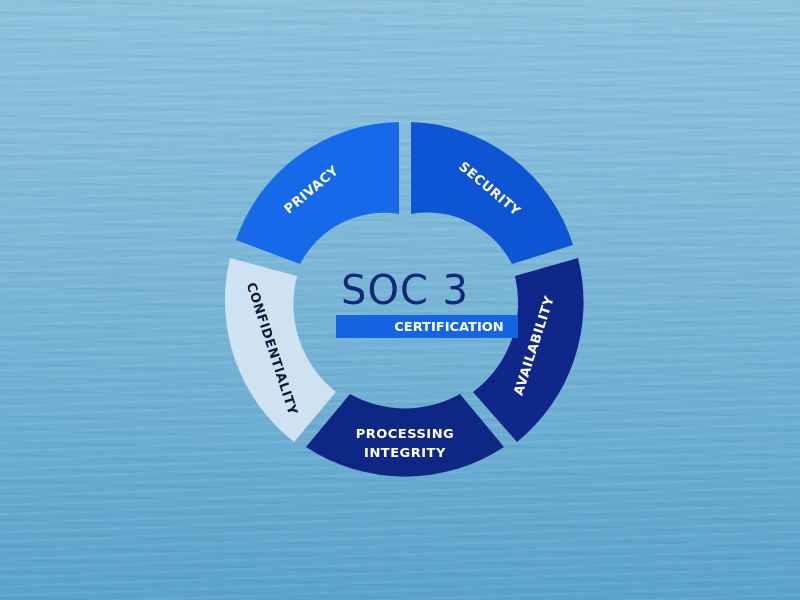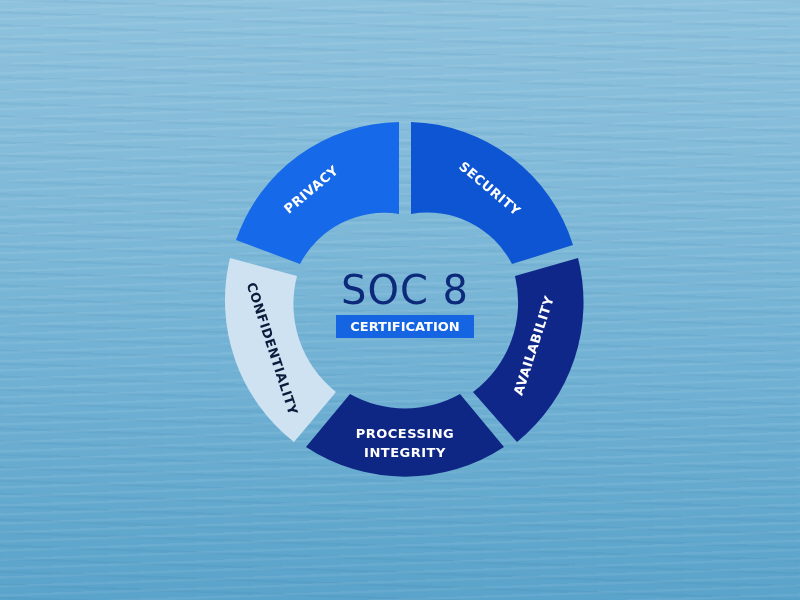--- a/index.html
+++ b/index.html
@@ -9,21 +9,21 @@
         background:
           repeating-linear-gradient(178deg, rgba(255,255,255,0.07) 0px, rgba(255,255,255,0.07) 2px, transparent 3px, transparent 9px),
           repeating-linear-gradient(182deg, rgba(20,90,140,0.06) 0px, rgba(20,90,140,0.06) 2px, transparent 3px, transparent 13px),
           linear-gradient(180deg, #8ec2dd 0%, #7fb9d8 35%, #6fb0d3 65%, #5aa3ca 100%); }
   svg.ring { position:absolute; left:0; top:0; }
   .seg-label { font-family:"DejaVu Sans", sans-serif; font-weight:bold; font-size:13px; letter-spacing:0.5px; }
   .center-title { position:absolute; left:305px; top:266px; width:200px; text-align:center;
                   font-family:"DejaVu Sans", sans-serif; font-size:40px; color:#0d2a7a; letter-spacing:1px; line-height:48px; }
   .center-badge { position:absolute; left:336px; top:315px; width:138px; height:23px;
                   background:#1565e3; color:#ffffff; text-align:center;
-                  font-family:"DejaVu Sans", sans-serif; font-weight:bold; font-size:13px; line-height:23px; }
+                  font-family:"DejaVu Sans", sans-serif; font-weight:bold; font-size:13px; line-height:23px;padding-left:44px; }
 </style>
 </head>
 <body>
 
 <div class="bg"></div>
 
 <svg class="ring" width="800" height="600" viewBox="0 0 800 600">
   <defs>
     <path id="arcPrivacy" d="M 297 250 A 125 125 0 0 1 392 185"></path>
     <path id="arcSecurity" d="M 455 168 A 140 140 0 0 1 530 225"></path>
@@ -40,14 +40,14 @@
   <path d="M 294 442 A 180 180 0 0 1 230 258 L 297 276 A 112 112 0 0 0 336 392 Z" fill="#cfe2f1"></path>
 
   <text class="seg-label" fill="#ffffff" transform="translate(314,193) rotate(-40)" text-anchor="middle">PRIVACY</text>
   <text class="seg-label" fill="#ffffff" transform="translate(487,192) rotate(40)" text-anchor="middle">SECURITY</text>
   <text class="seg-label" fill="#ffffff" transform="translate(538,347) rotate(-72)" text-anchor="middle">AVAILABILITY</text>
   <text class="seg-label" fill="#ffffff" x="405" y="438" text-anchor="middle">PROCESSING</text>
   <text class="seg-label" fill="#ffffff" x="405" y="457" text-anchor="middle">INTEGRITY</text>
   <text class="seg-label" fill="#0a1a3a" transform="translate(268,350) rotate(72)" text-anchor="middle">CONFIDENTIALITY</text>
 </svg>
 
-<div class="center-title">SOC 8</div>
+<div class="center-title">SOC 3</div>
 <div class="center-badge">CERTIFICATION</div>
 
 </body></html>

